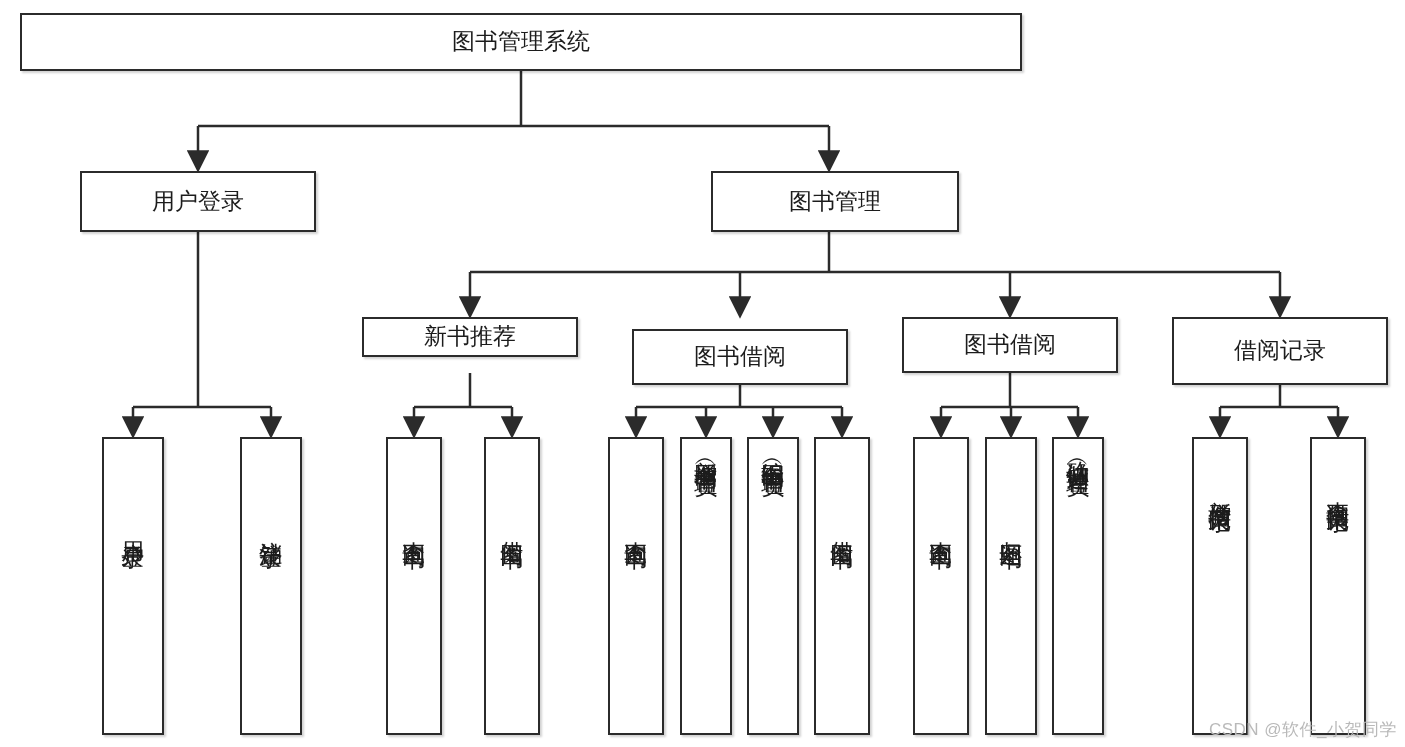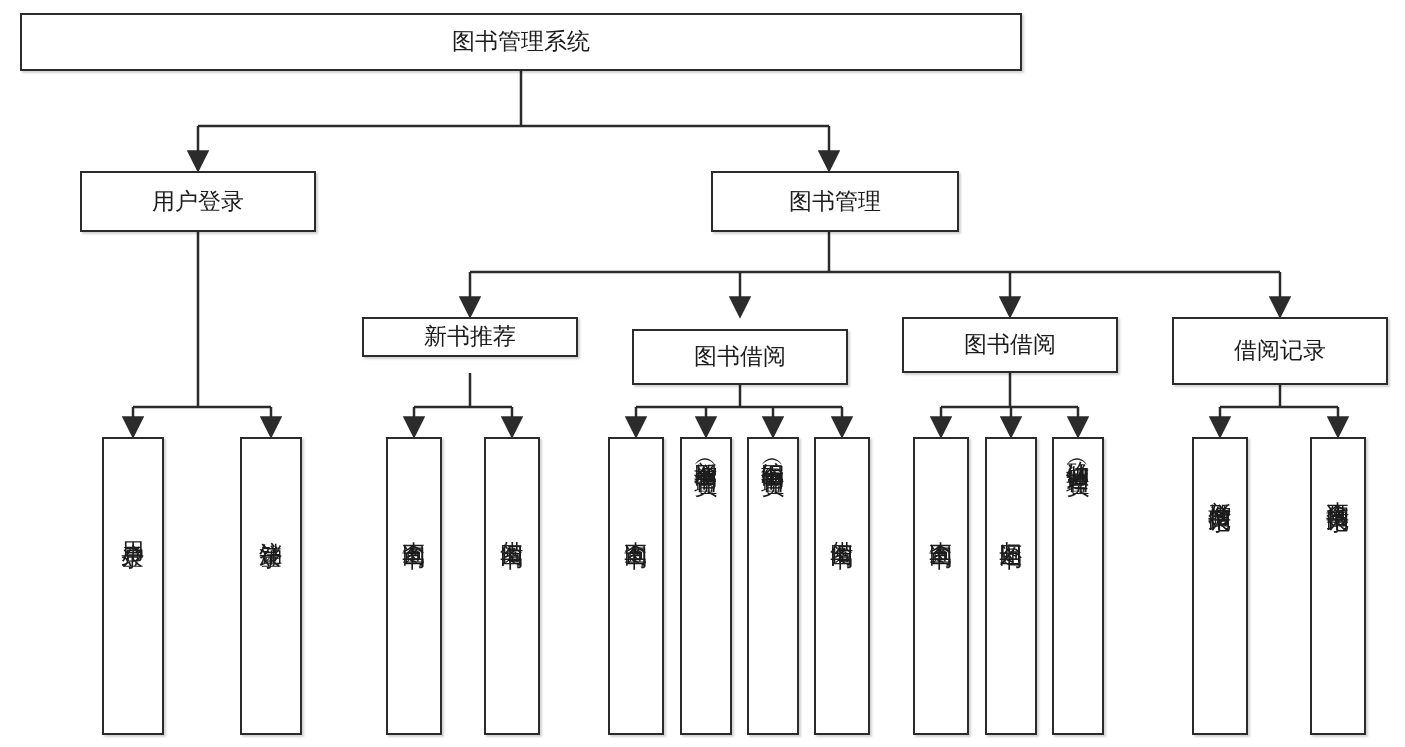--- a/index.html
+++ b/index.html
@@ -176,13 +176,14 @@
         <span class="node-label">确认归还（管理员）</span>
       </div>
       <div class="node vert" style="left: 1192px; top: 437px; width: 56px; height: 298px;">
         <span class="node-label" style="margin-top: 40px;">新增借阅记录</span>
       </div>
       <div class="node vert" style="left: 1310px; top: 437px; width: 56px; height: 298px;">
         <span class="node-label" style="margin-top: 40px;">查询借阅记录</span>
       </div>
     </div>
 
+  <div class="watermark">CSDN @软件_小贺同学</div>
 </div>
 
 </body></html>

